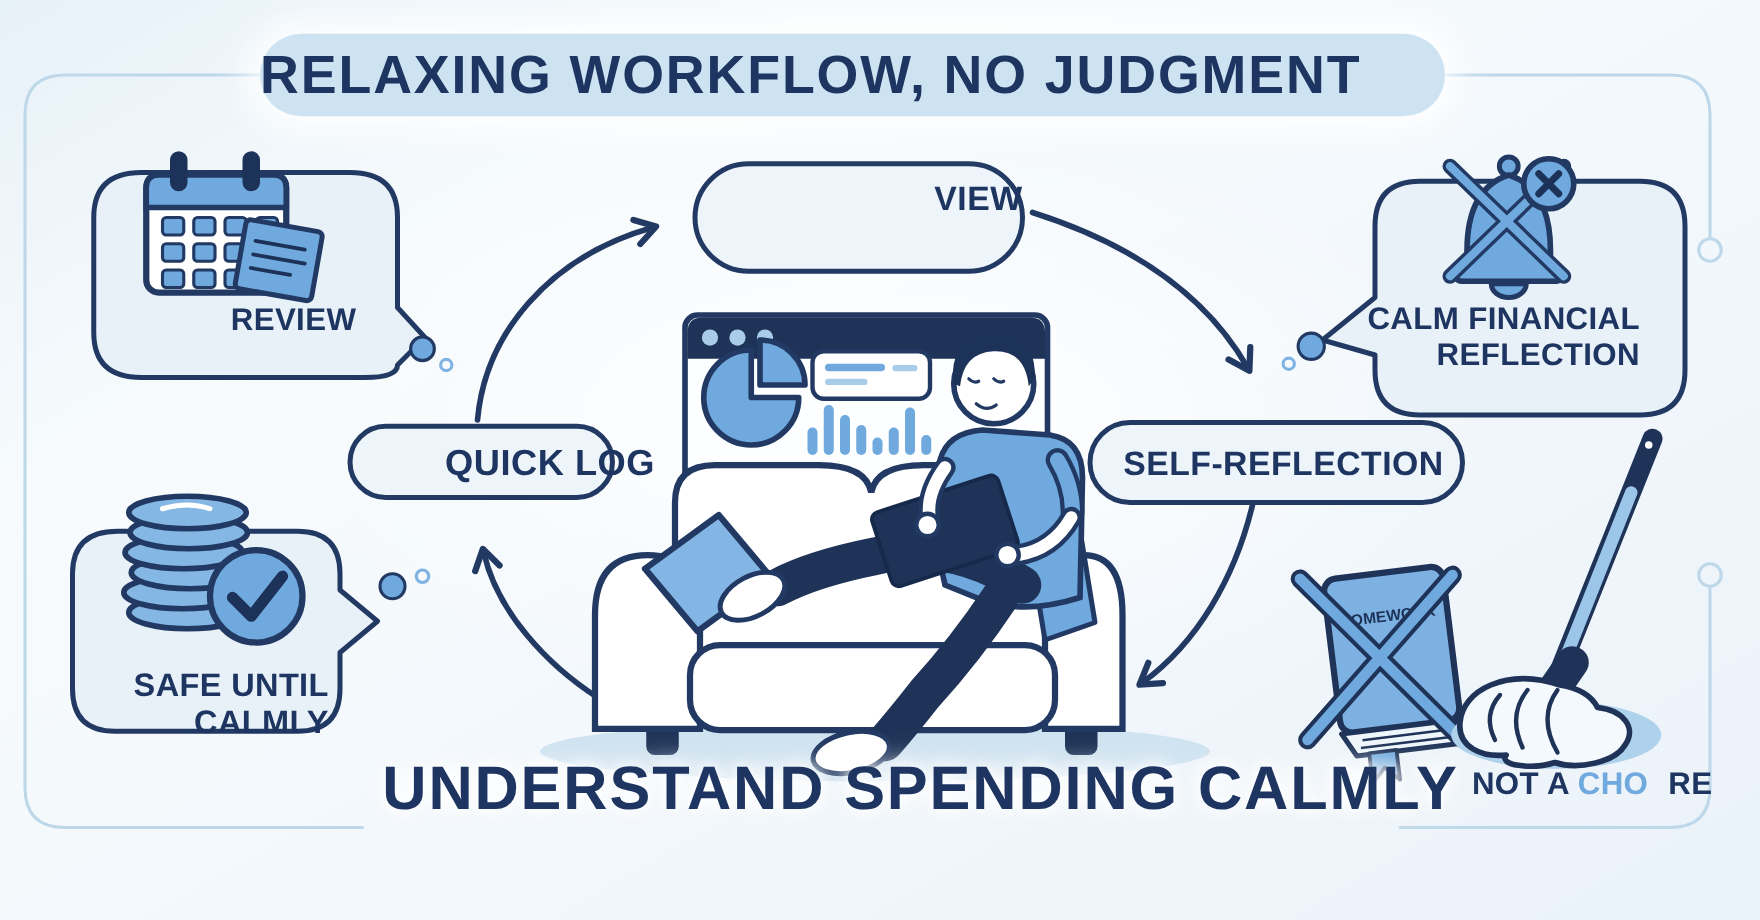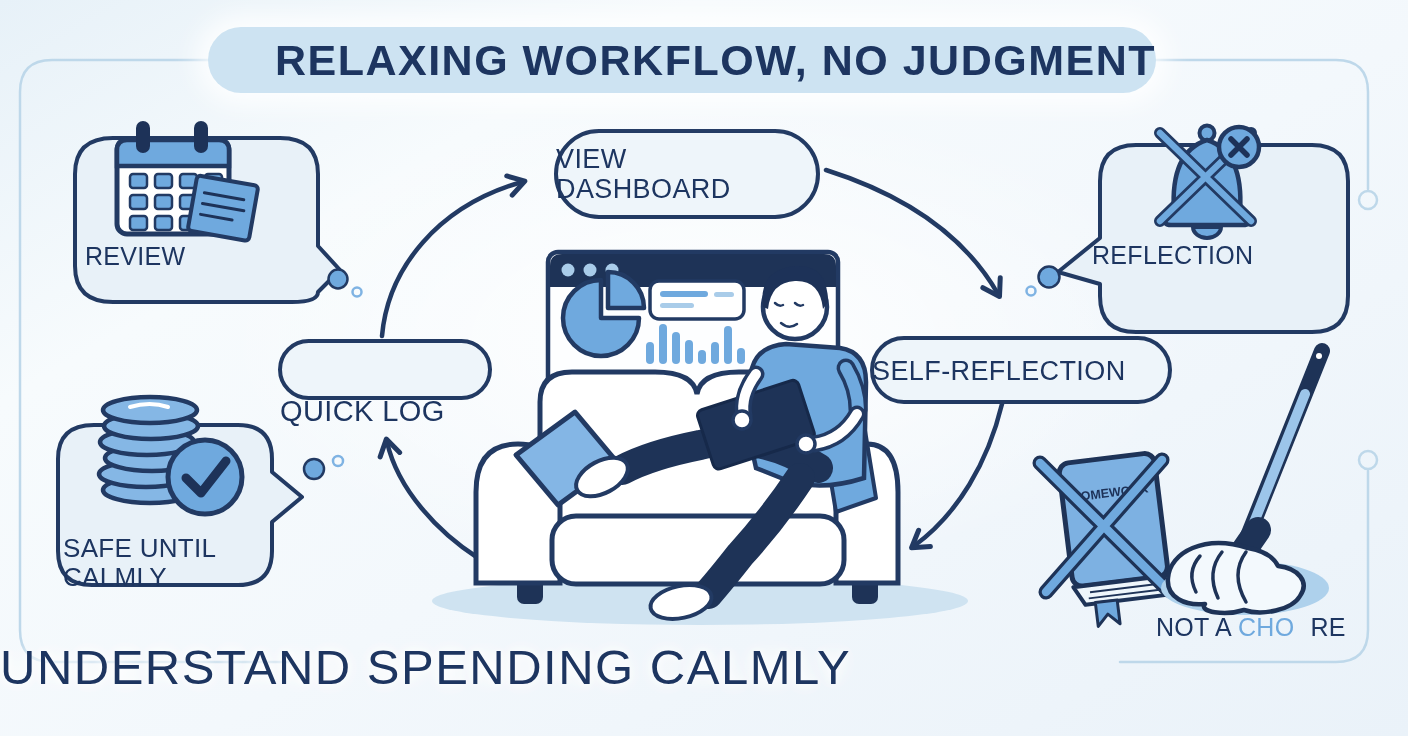--- a/index.html
+++ b/index.html
@@ -4,32 +4,32 @@
 <style>
   html,body{margin:0;padding:0;background:#fff;}
   #canvas{
     position:relative;width:1408px;height:736px;overflow:hidden;
     font-family:"Liberation Sans",sans-serif;
     background:
       radial-gradient(ellipse 700px 340px at 50% 46%, rgba(255,255,255,.95) 0%, rgba(255,255,255,0) 70%),
       linear-gradient(150deg,#e7f1f8 0%,#f7fbfd 26%,#f3f8fc 55%,#eaf2f9 100%);
   }
   #art{position:absolute;left:0;top:0;z-index:1;}
-  .label{position:absolute;z-index:2;text-align:left;color:#1d3560;font-weight:normal;}
+  .label{position:absolute;z-index:2;text-align:right;color:#1d3560;font-weight:bold;}
   .label span{display:block;}
   #title-banner{
     position:absolute;z-index:2;left:208px;top:27px;width:948px;height:66px;
-    background:#cde3f2;border-radius:40px;display:flex;align-items:center;justify-content:flex-end;
+    background:#cde3f2;border-radius:40px;display:flex;align-items:center;justify-content:flex-start;
     box-shadow:0 0 26px 12px rgba(255,255,255,.85);
   }
   #title-banner span{
     font-size:43px;font-weight:bold;color:#1d3560;letter-spacing:1.5px;white-space:nowrap;
   }
   #caption{
-    left:0;top:639px;width:1167px;font-size:49px;letter-spacing:1.5px;
+    left:0;top:603px;width:1167px;font-size:49px;letter-spacing:1.5px;
     text-shadow:0 0 10px #fff,0 0 18px #fff,0 0 26px #fff;
   }
   .bubble-label{font-size:25px;line-height:29px;letter-spacing:.3px;}
   .pill-label{letter-spacing:.4px;}
   #chore-note{left:1140px;top:613px;width:230px;font-size:25px;white-space:pre;letter-spacing:.3px;}
   #chore-note .hl{display:inline;color:#6fa9de;}
   #chore-note .dk{display:inline;color:#1d3560;margin-left:16px;}
 </style>
 </head>
 <body>
@@ -233,29 +233,29 @@
   </div>
 
   <div class="label bubble-label" style="left:85px;top:242px;width:200px;">
     <span>REVIEW</span>
   </div>
   <div class="label bubble-label" style="left:63px;top:534px;width:200px;font-size:26px;">
     <span>SAFE UNTIL</span>
     <span>CALMLY</span>
   </div>
   <div class="label bubble-label" style="left:1092px;top:241px;width:220px;">
+    <span>CALM FINANCIAL</span>
     <span>REFLECTION</span>
   </div>
 
-  <div class="label pill-label" style="left:280px;top:355px;width:244px;font-size:29px;margin-top:40px;">
+  <div class="label pill-label" style="left:280px;top:355px;width:244px;font-size:29px;">
     <span>QUICK LOG</span>
   </div>
   <div class="label pill-label" style="left:556px;top:144px;width:262px;font-size:27px;line-height:30px;">
     <span>VIEW</span>
-    <span>DASHBOARD</span>
   </div>
   <div class="label pill-label" style="left:872px;top:356px;width:283px;font-size:27px;">
     <span>SELF-REFLECTION</span>
   </div>
 
   <div class="label" id="chore-note"><span class="dk">NOT A </span><span class="hl">CHO</span><span class="dk">RE</span></div>
 
   <div class="label" id="caption">
     <span>UNDERSTAND SPENDING CALMLY</span>
   </div>

